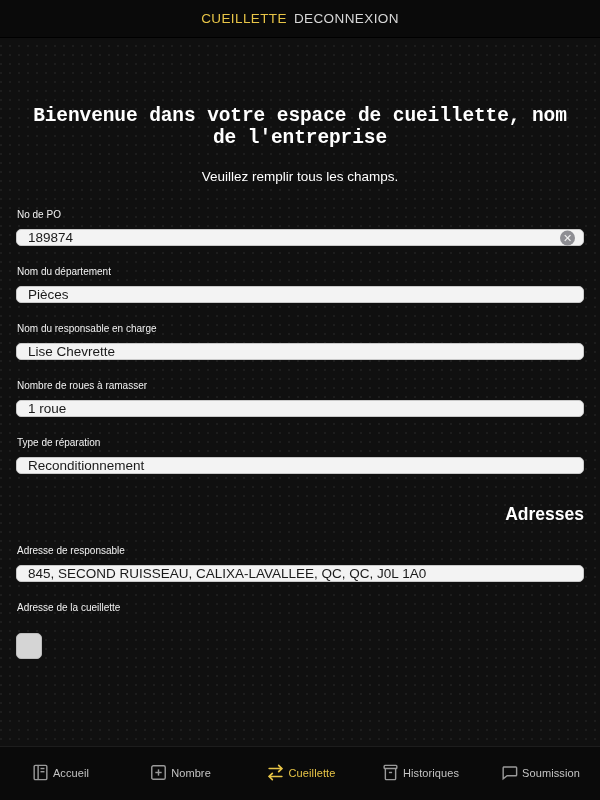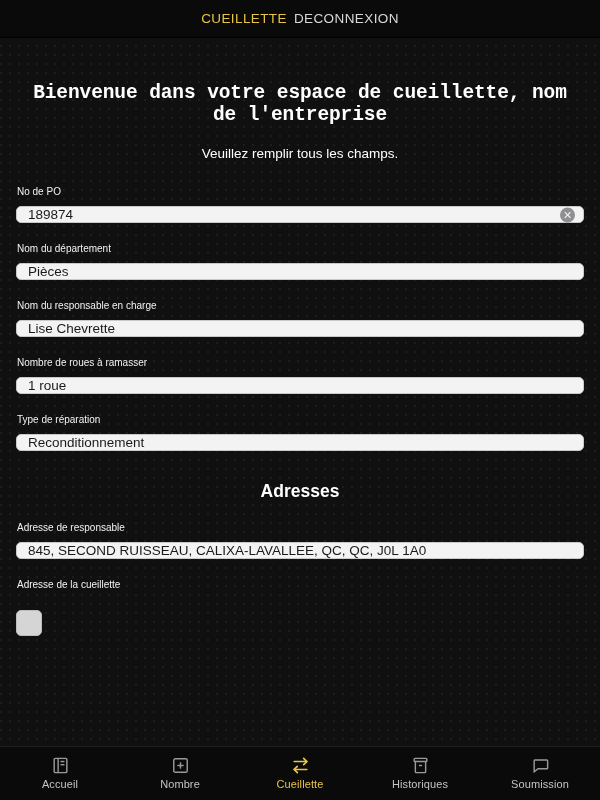--- a/index.html
+++ b/index.html
@@ -11,20 +11,21 @@
   }
   #app {
     position: relative;
     width: 600px; height: 800px;
     background-color: #101010;
     background-image:
       radial-gradient(circle at 1px 1px, rgba(255,255,255,0.055) 1px, transparent 1.6px);
     background-size: 9px 9px;
     display: flex;
     flex-direction: column;
+    gap: 23px;
   }
   
   .topbar {
     height: 38px;
     flex: 0 0 38px;
     display: flex;
     align-items: center;
     justify-content: center;
     gap: 7px;
     background: #0a0a0a;
@@ -101,21 +102,21 @@
     font-size: 11px;
     line-height: 15px;
     text-align: center;
     cursor: pointer;
     font-family: "Liberation Sans", sans-serif;
   }
   h2.section {
     color: #ffffff;
     font-size: 17.5px;
     font-weight: bold;
-    text-align: center;
+    text-align: right;
     margin-top: 30px;
   }
   
   .checkrow {
     display: flex;
     align-items: center;
     margin-top: 20px;
     gap: 10px;
   }
   .checkbox {
@@ -132,21 +133,20 @@
     height: 54px;
     background: #0a0a0a;
     border-top: 1px solid #1d1d1d;
     display: flex;
     align-items: center;
     justify-content: space-around;
     padding-bottom: 2px;
   }
   .tab {
     display: flex;
-    flex-direction: column;
     align-items: center;
     justify-content: center;
     gap: 3px;
     width: 86px;
     cursor: pointer;
   }
   .tab .ticon {
     height: 19px;
     display: flex;
     align-items: center;

